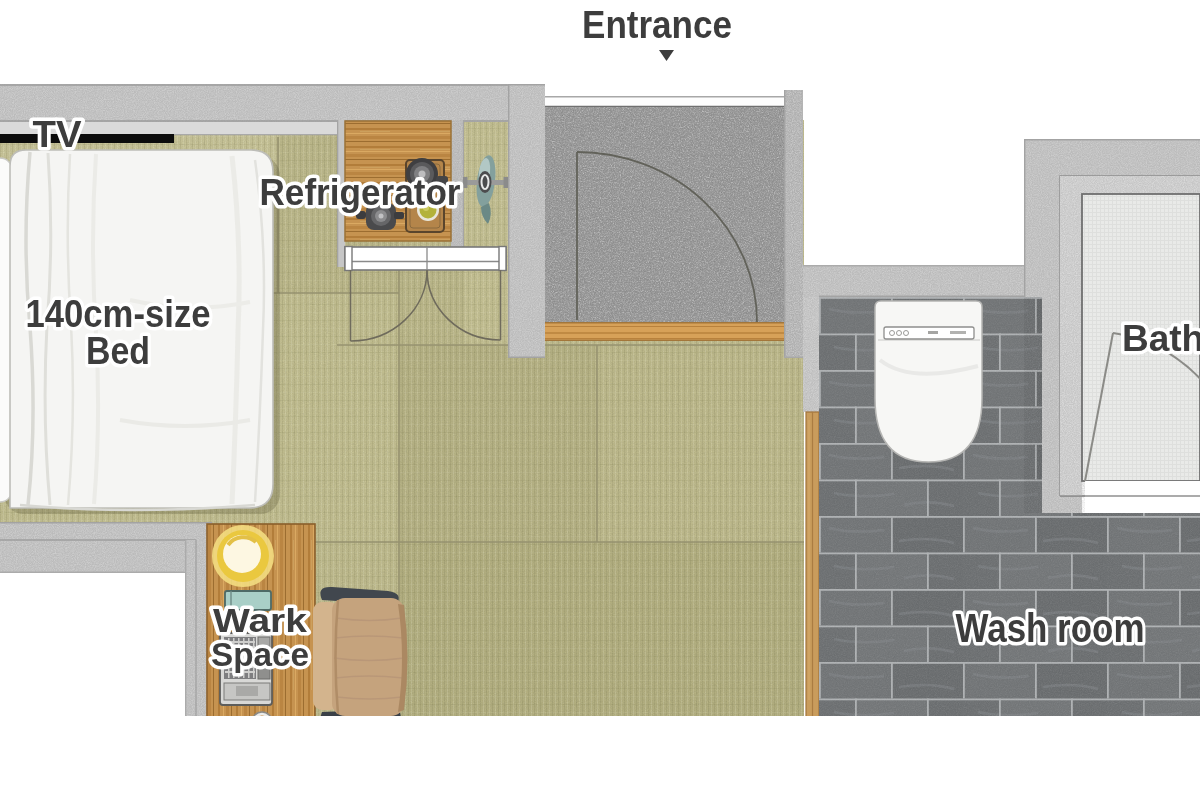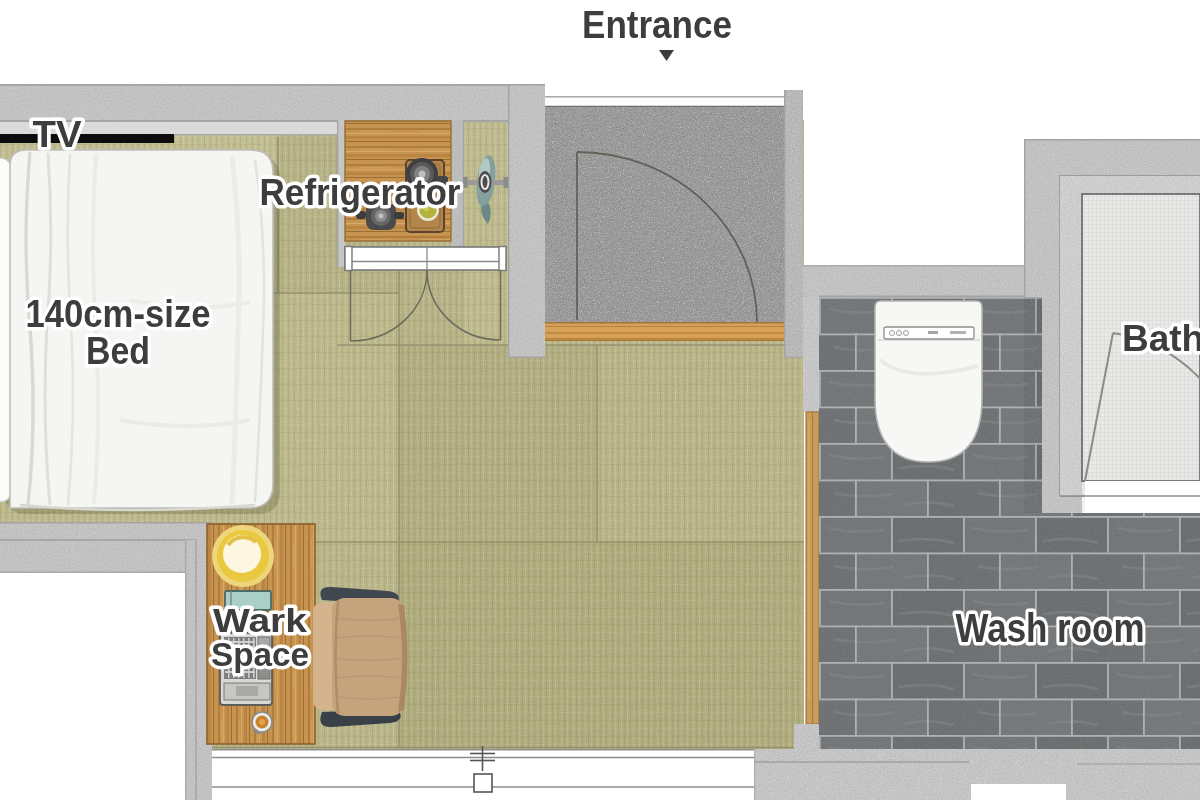--- a/index.html
+++ b/index.html
@@ -1,16 +1,16 @@
 <!DOCTYPE html>
 <html><head>
 <meta charset="utf-8">
 <style>
   html,body{margin:0;padding:0;background:#fff;}
-  #stage{width:1200px;height:800px;position:relative;overflow:hidden;background:#fff;}
+  #stage{width:1200px;height:716px;position:relative;overflow:hidden;background:#fff;}
   svg{display:block;}
   text{font-family:"Liberation Sans",sans-serif;font-weight:bold;fill:#3d3d3d;
        paint-order:stroke;stroke:#ffffff;stroke-linejoin:round;}
 </style>
 </head>
 <body>
 <div id="stage">
 <svg width="1200" height="800" viewBox="0 0 1200 800" xmlns="http://www.w3.org/2000/svg">
 <defs>
 

